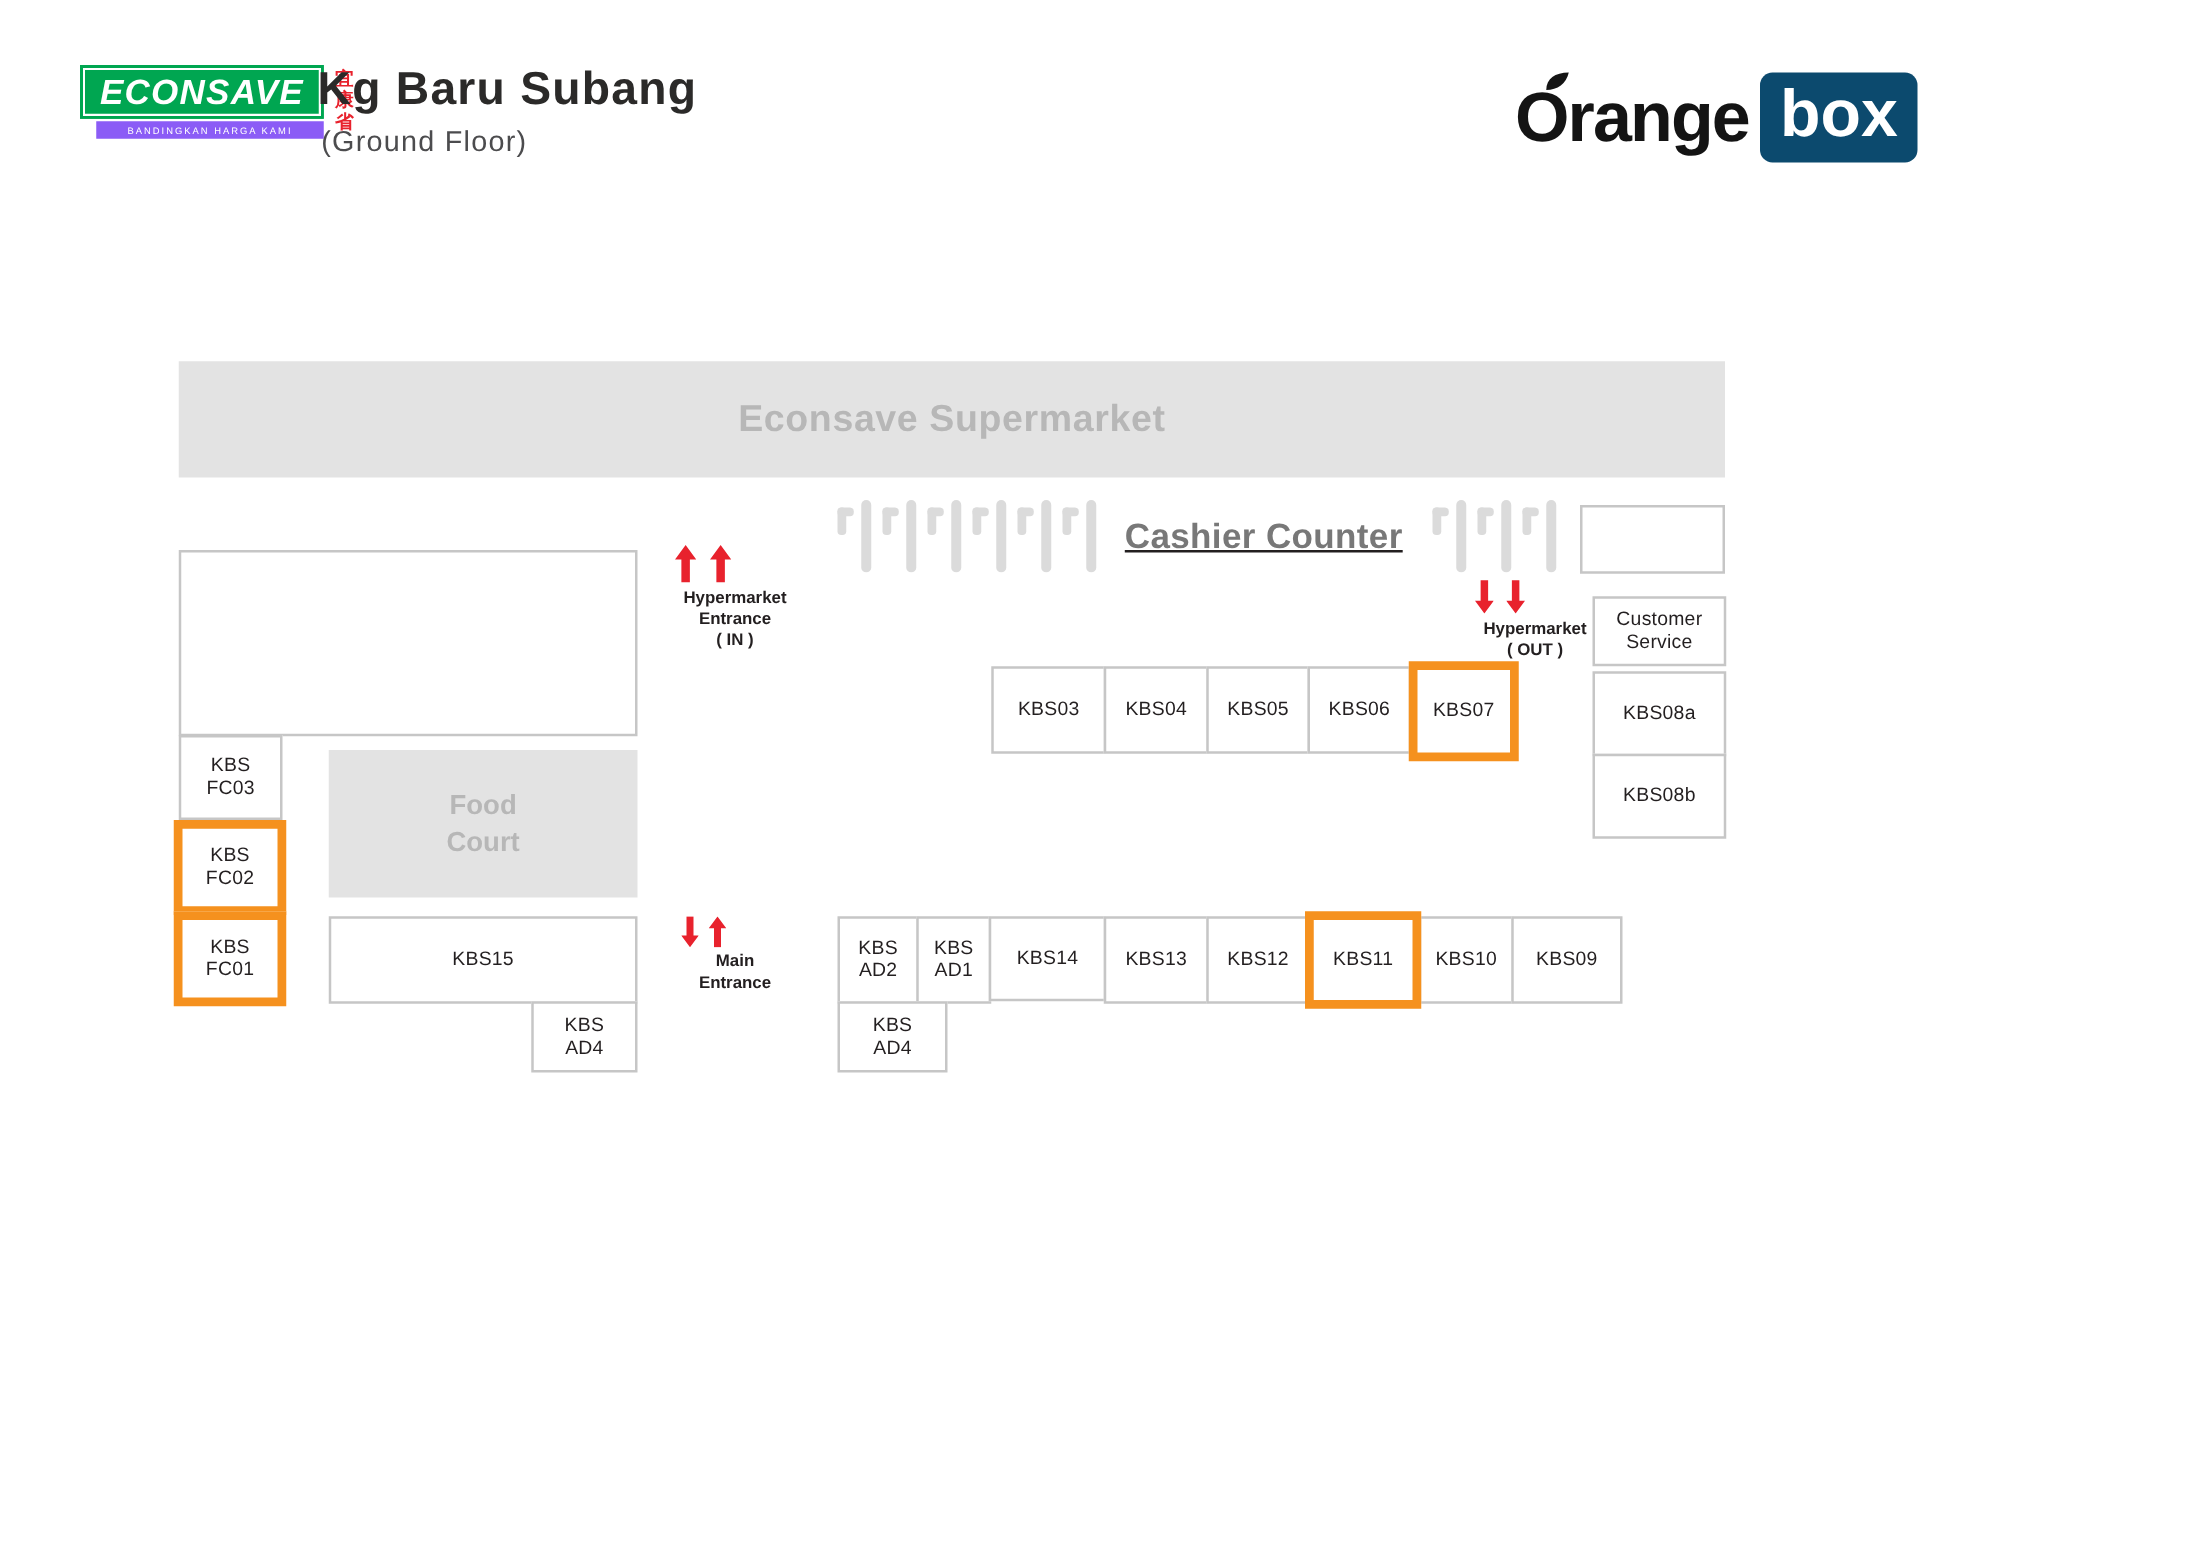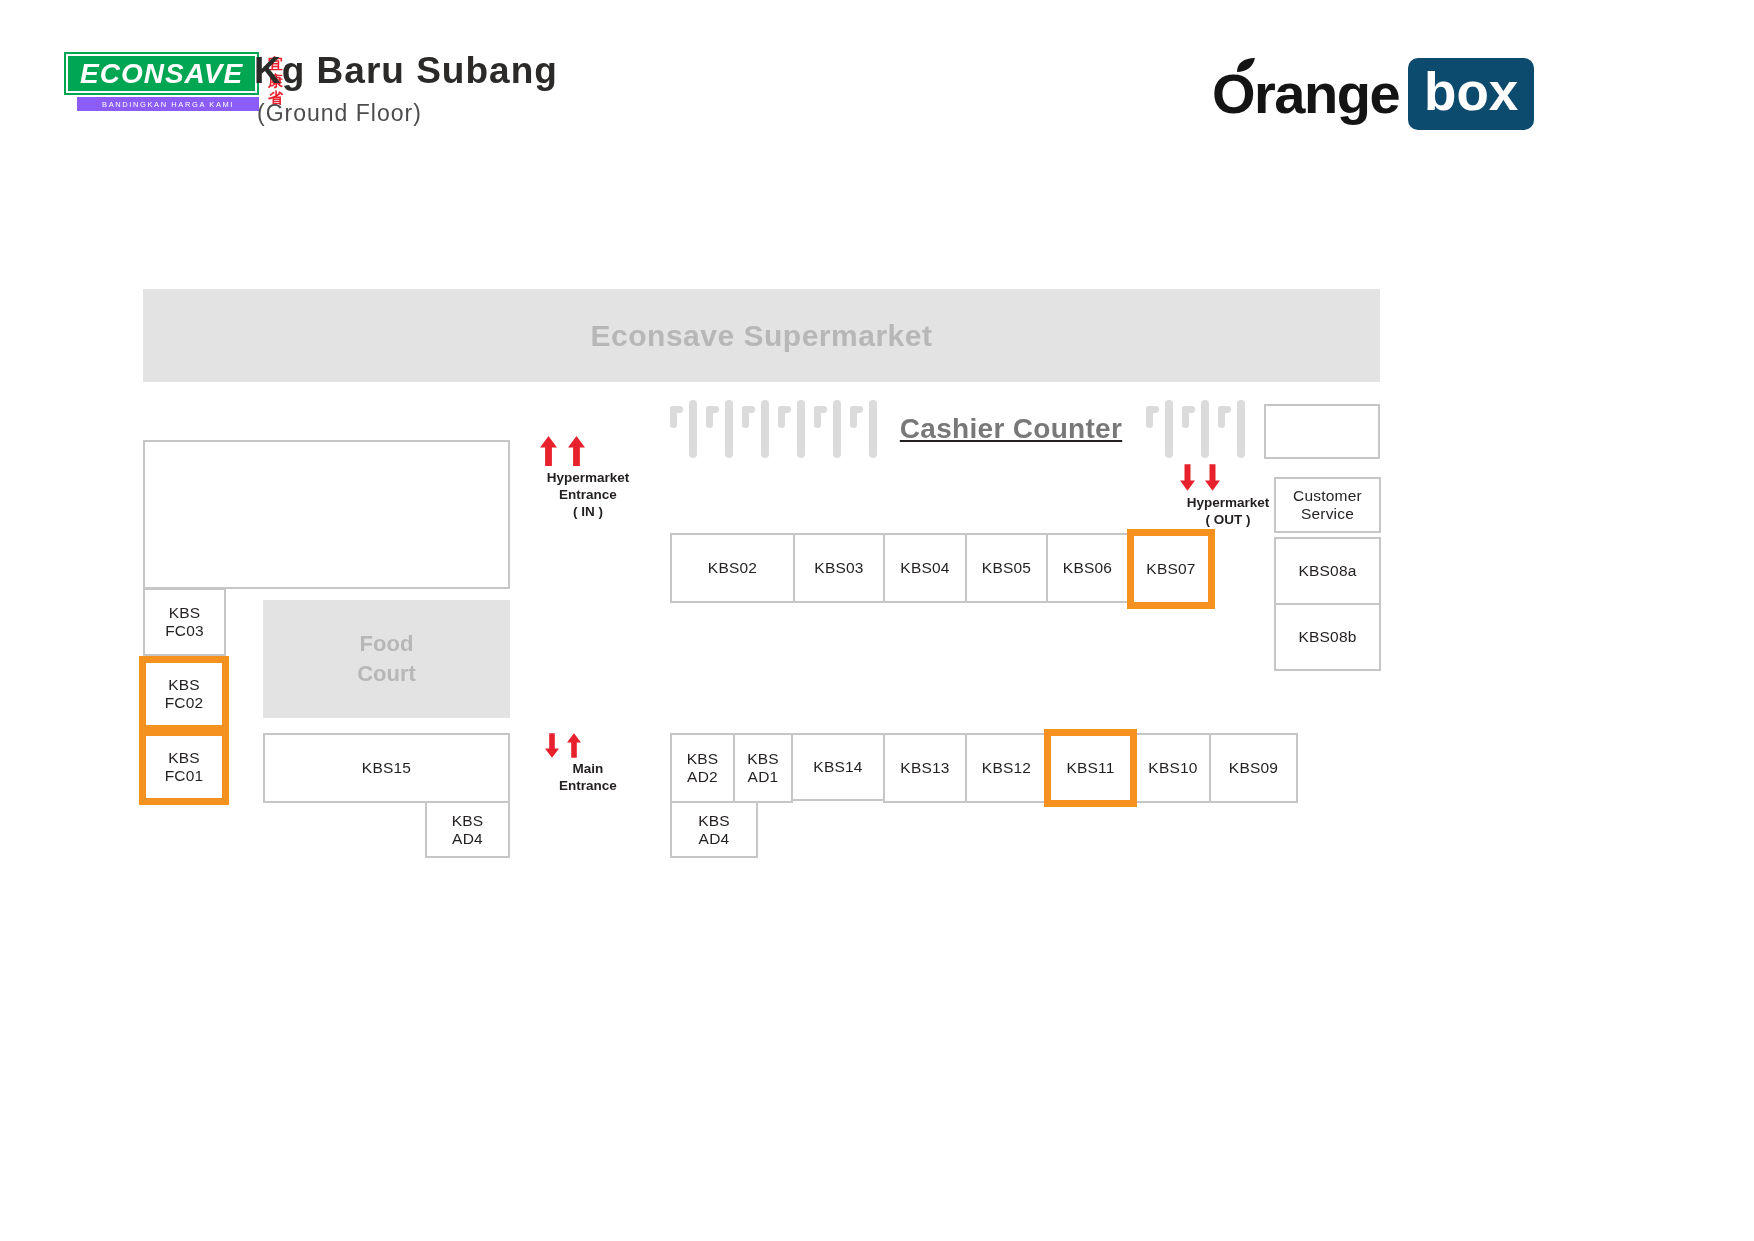--- a/index.html
+++ b/index.html
@@ -163,21 +163,20 @@
     <div>Entrance</div>
   </div>
 
   <div class="unit" style="left:1274px;top:477px;width:107px;height:56px;">
     <span>Customer</span>
     <span>Service</span>
   </div>
   <div class="unit" style="left:1274px;top:537px;width:107px;height:68px;">KBS08a</div>
   <div class="unit" style="left:1274px;top:603px;width:107px;height:68px;">KBS08b</div>
 
-  <div class="unit" style="left:670px;top:533px;width:125px;height:70px;">KBS02</div>
   <div class="unit" style="left:793px;top:533px;width:92px;height:70px;">KBS03</div>
   <div class="unit" style="left:883px;top:533px;width:84px;height:70px;">KBS04</div>
   <div class="unit" style="left:965px;top:533px;width:83px;height:70px;">KBS05</div>
   <div class="unit" style="left:1046px;top:533px;width:83px;height:70px;">KBS06</div>
   <div class="unit hl" style="left:1127px;top:529px;width:88px;height:80px;">KBS07</div>
 
   <div class="unit" style="left:143px;top:588px;width:83px;height:68px;">
     <span>KBS</span>
     <span>FC03</span>
   </div>

